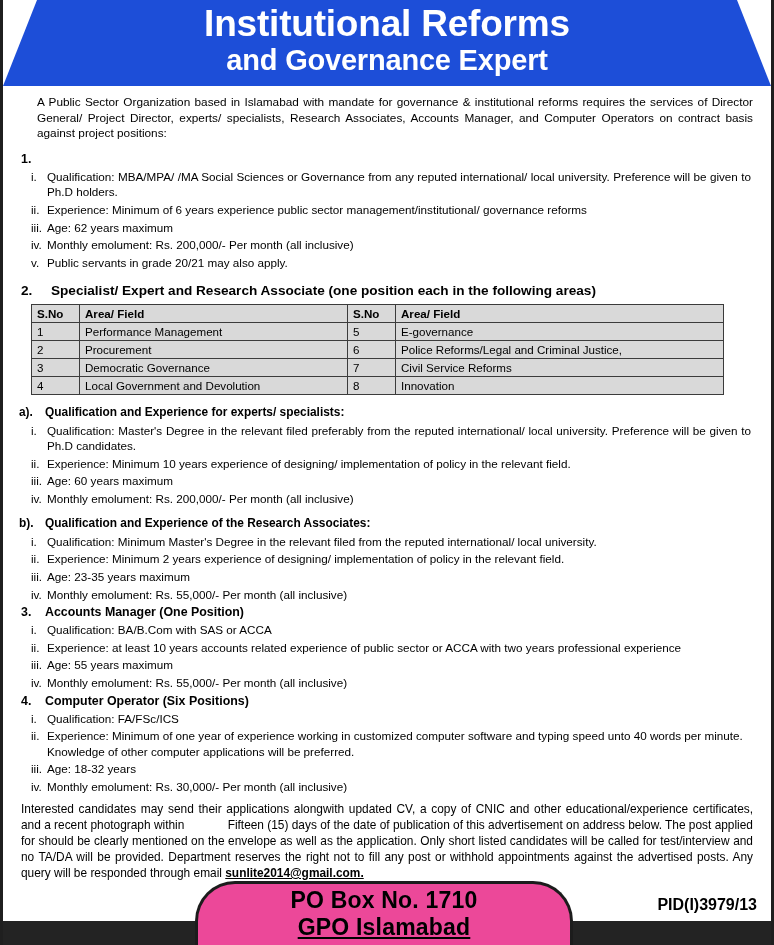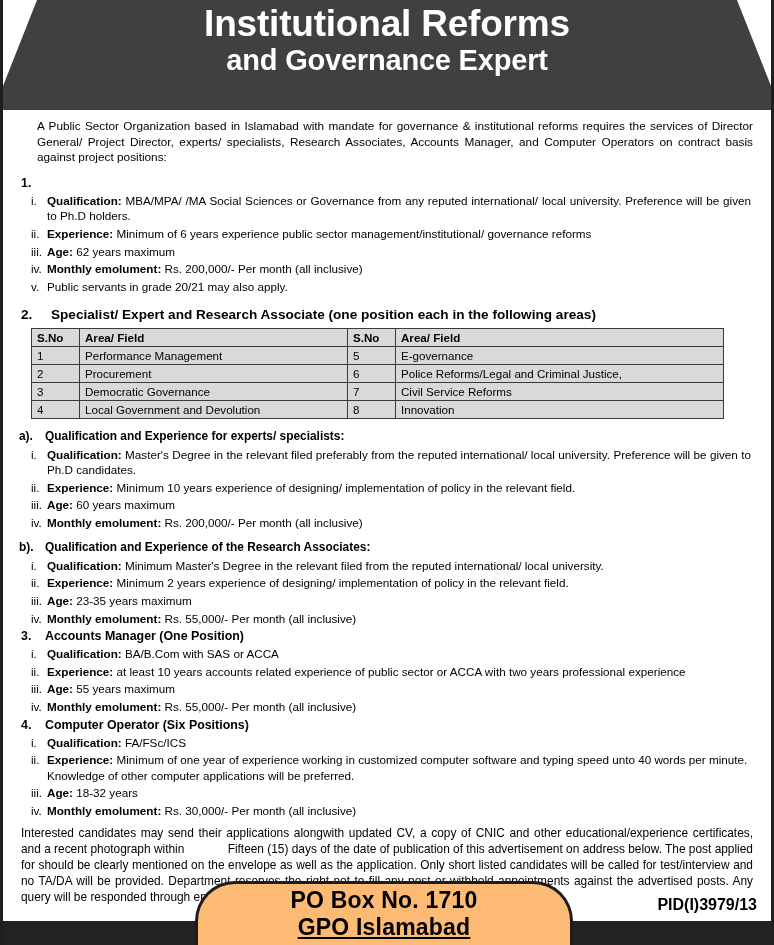--- a/index.html
+++ b/index.html
@@ -18,22 +18,22 @@
     background: #ffffff;
     box-sizing: border-box;
     border-left: 3px solid #1f1f1f;
     border-right: 3px solid #1f1f1f;
     overflow: hidden;
   }
 
   
   .banner {
     position: relative;
-    height: 110px;
-    background: #404040;
+    height: 86px;
+    background: #1d4ed8;
     overflow: hidden;
   }
   .banner .corner-l,
   .banner .corner-r {
     position: absolute;
     top: 0;
     width: 0;
     height: 0;
   }
   .banner .corner-l {
@@ -124,21 +124,21 @@
     width: 30px;
     flex: 0 0 30px;
     padding-left: 14px;
     box-sizing: border-box;
   }
   .ritem .rtext {
     flex: 1 1 auto;
     padding-right: 6px;
   }
   .ritem .rtext.justify { text-align: justify; }
-  .ritem .rtext b { font-weight: bold; }
+  .ritem .rtext b { font-weight: normal; }
 
   
   table.areas {
     border-collapse: collapse;
     width: 693px;
     margin: 2px 0 0 14px;
     font-size: 11.6px;
     background: #d9d9d9;
   }
   table.areas th, table.areas td {
@@ -177,21 +177,21 @@
     bottom: 0;
     height: 24px;
     background: #232323;
   }
   .pobox {
     position: absolute;
     left: 192px;
     bottom: 0;
     width: 378px;
     height: 64px;
-    background: #fdba74;
+    background: #ec4899;
     border: 3px solid #1c1c1c;
     border-bottom: none;
     border-top-left-radius: 40px;
     border-top-right-radius: 40px;
     box-sizing: border-box;
     text-align: center;
     z-index: 3;
   }
   .pobox .l1 {
     font-size: 23px;

